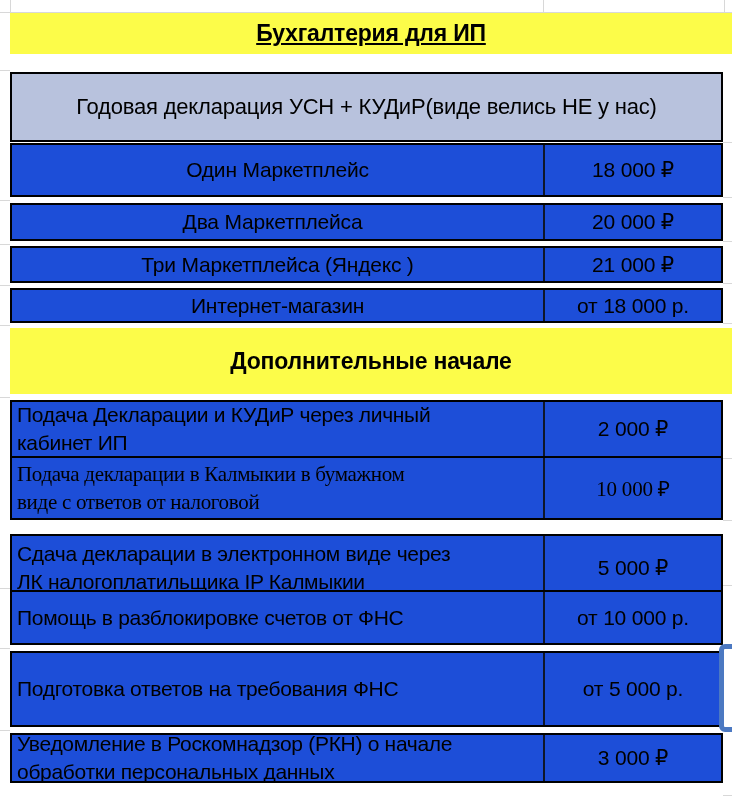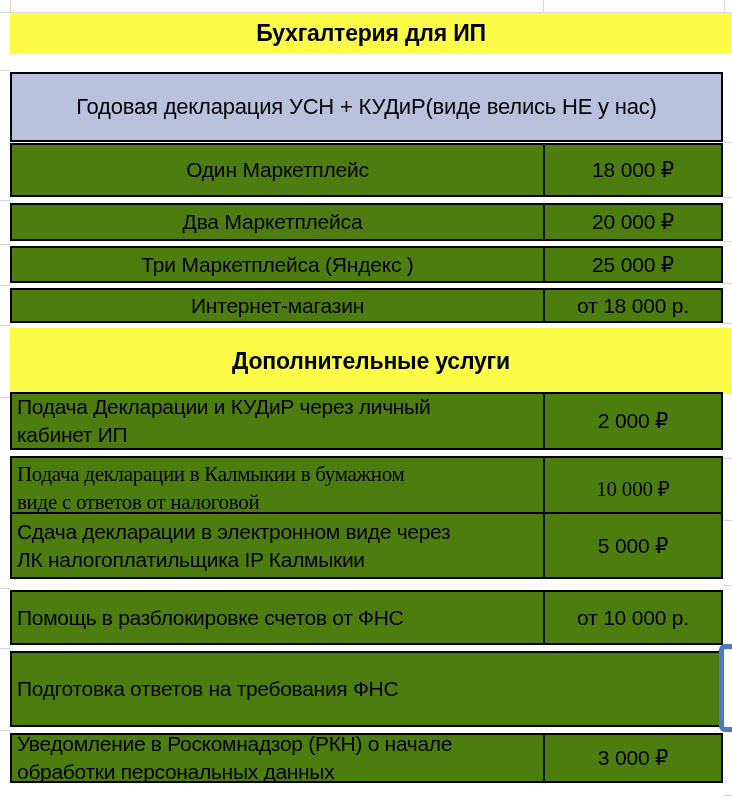--- a/index.html
+++ b/index.html
@@ -24,21 +24,21 @@
   .lavender {
     position:absolute; left:10px; width:713px;
     background:var(--header_lavender,#b8c2dd);
     border:2px solid #000;
     display:flex; flex-direction:row; align-items:center; justify-content:center;
     font-size:22px; line-height:32px; letter-spacing:-0.2px;
   }
   
   .row {
     position:absolute; left:10px; width:713px;
-    background:#4d7c0f; border:2px solid #000;
+    background:#1d4ed8; border:2px solid #000;
     display:flex;
   }
   .lbl {
     flex:1; display:flex; align-items:center; justify-content:center;
     font-size:21px; letter-spacing:-0.2px; white-space:nowrap;
   }
   .lbl-left {
     flex:1; display:flex; flex-direction:column; justify-content:center;
     padding-left:5px; font-size:21px; line-height:28px; letter-spacing:-0.3px;
   }
@@ -76,87 +76,88 @@
   <div class="gl h" style="top:142px;left:723px;width:9px;"></div>
   <div class="gl h" style="top:197px;left:723px;width:9px;"></div>
   <div class="gl h" style="top:241px;left:723px;width:9px;"></div>
   <div class="gl h" style="top:283px;left:723px;width:9px;"></div>
   <div class="gl h" style="top:323px;left:723px;width:9px;"></div>
   <div class="gl h" style="top:458px;left:723px;width:9px;"></div>
   <div class="gl h" style="top:520px;left:723px;width:9px;"></div>
   <div class="gl h" style="top:585px;left:723px;width:9px;"></div>
   <div class="gl h" style="top:795px;left:723px;width:9px;"></div>
 
-  <div class="banner" style="top:13px;height:41px;">
+  <div class="banner" style="top:13px;height:41px;text-decoration:underline;">
     <span>Бухгалтерия для ИП</span>
   </div>
 
   <div class="lavender" style="top:72px;height:70px;">
     <div>Годовая декларация УСН + КУДиР</div>
     <div>(виде велись НЕ у нас)</div>
   </div>
 
   <div class="row" style="top:143px;height:54px;">
     <div class="lbl">Один Маркетплейс</div>
     <div class="price">18 000 ₽</div>
   </div>
   <div class="row" style="top:203px;height:38px;gap:10px;">
     <div class="lbl">Два Маркетплейса</div>
     <div class="price">20 000 ₽</div>
   </div>
   <div class="row" style="top:246px;height:37px;">
     <div class="lbl">Три Маркетплейса (Яндекс )</div>
-    <div class="price">25 000 ₽</div>
+    <div class="price">21 000 ₽</div>
   </div>
   <div class="row" style="top:288px;height:35px;">
     <div class="lbl">Интернет-магазин</div>
     <div class="price">от 18 000 р.</div>
   </div>
 
   <div class="banner" style="top:328px;height:66px;">
-    <span>Дополнительные услуги</span>
+    <span>Дополнительные начале</span>
   </div>
 
-  <div class="row" style="top:392px;height:58px;">
+  <div class="row" style="top:400px;height:58px;">
     <div class="lbl-left">
       <div>Подача Декларации и КУДиР через личный</div>
       <div>кабинет ИП</div>
     </div>
     <div class="price">2 000 ₽</div>
   </div>
 
   <div class="row" style="top:456px;height:64px;font-family:Liberation Serif, serif;">
     <div class="lbl-left">
       <div>Подача декларации в Калмыкии в бумажном</div>
       <div>виде с ответов от налоговой</div>
     </div>
     <div class="price">10 000 ₽</div>
   </div>
 
-  <div class="row" style="top:512px;height:67px;">
+  <div class="row" style="top:534px;height:67px;">
     <div class="lbl-left">
       <div>Сдача декларации в электронном виде через</div>
       <div>ЛК налогоплатильщика IP Калмыкии</div>
     </div>
     <div class="price">5 000 ₽</div>
   </div>
 
   <div class="row" style="top:590px;height:55px;">
     <div class="lbl-left">
       <div>Помощь в разблокировке счетов от ФНС</div>
       <div></div>
     </div>
     <div class="price">от 10 000 р.</div>
   </div>
 
   <div class="row" style="top:651px;height:76px;">
     <div class="lbl-left">
       <div>Подготовка ответов на требования ФНС</div>
       <div></div>
     </div>
+    <div class="price">от 5 000 р.</div>
   </div>
 
   <div class="row" style="top:733px;height:50px;">
     <div class="lbl-left">
       <div>Уведомление в Роскомнадзор (РКН) о начале</div>
       <div>обработки персональных данных</div>
     </div>
     <div class="price">3 000 ₽</div>
   </div>
 

